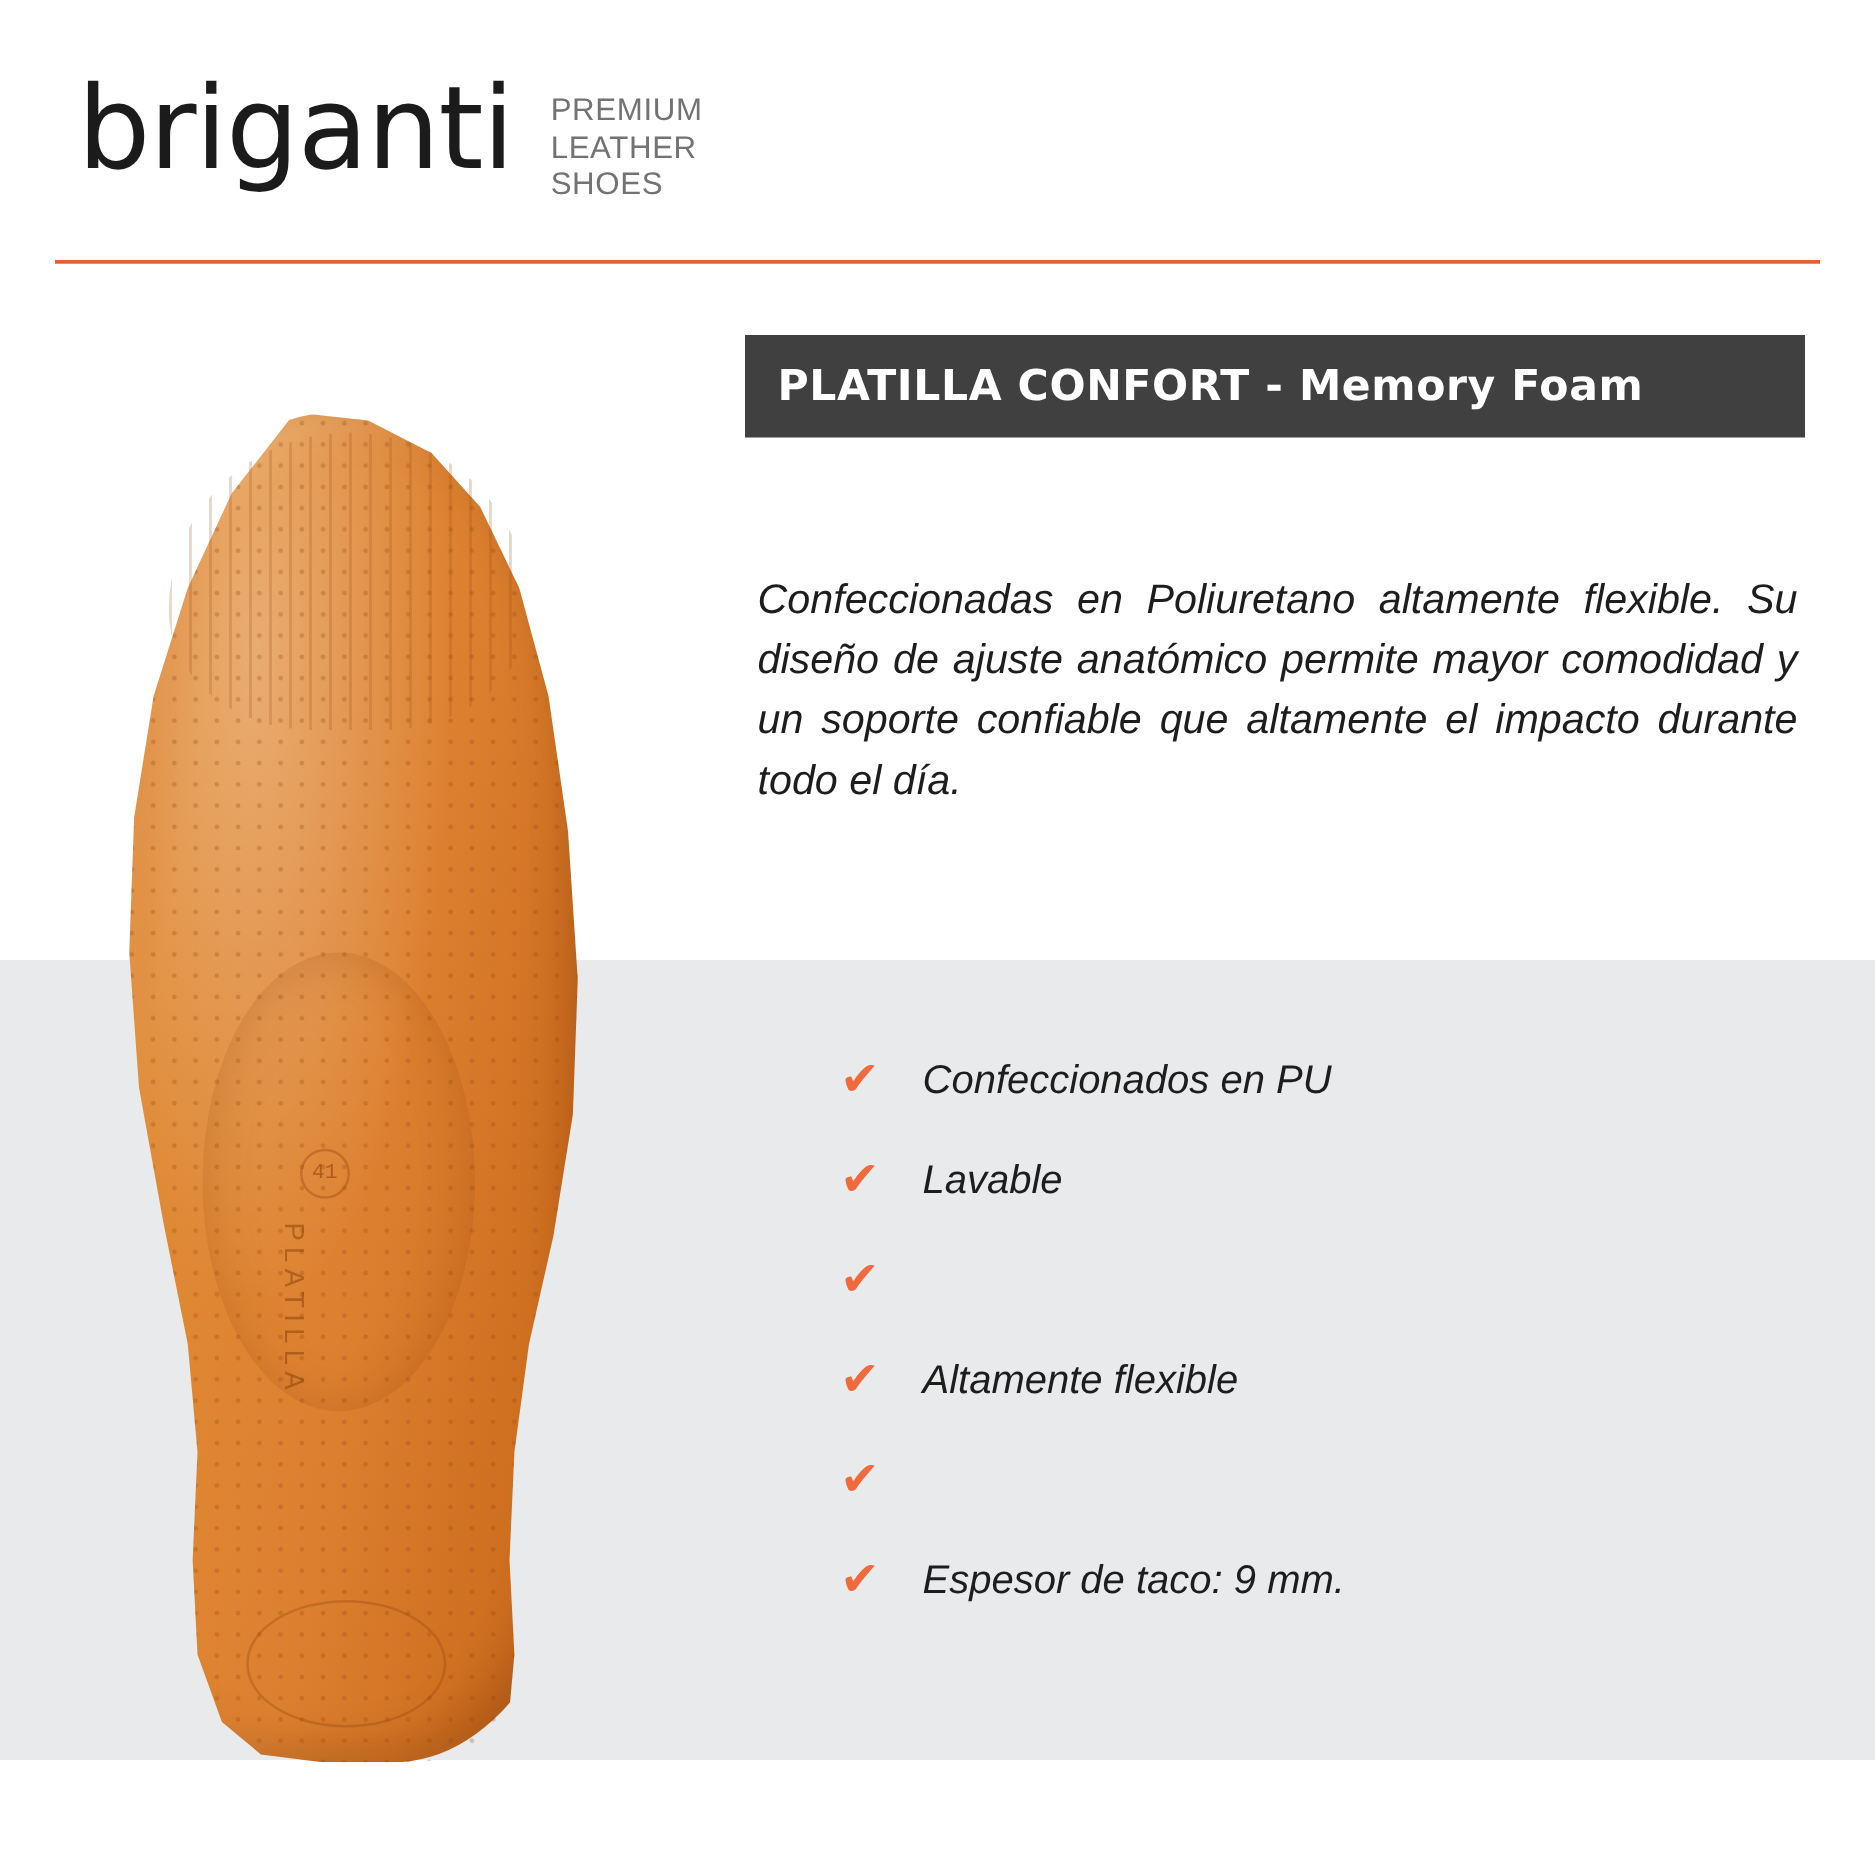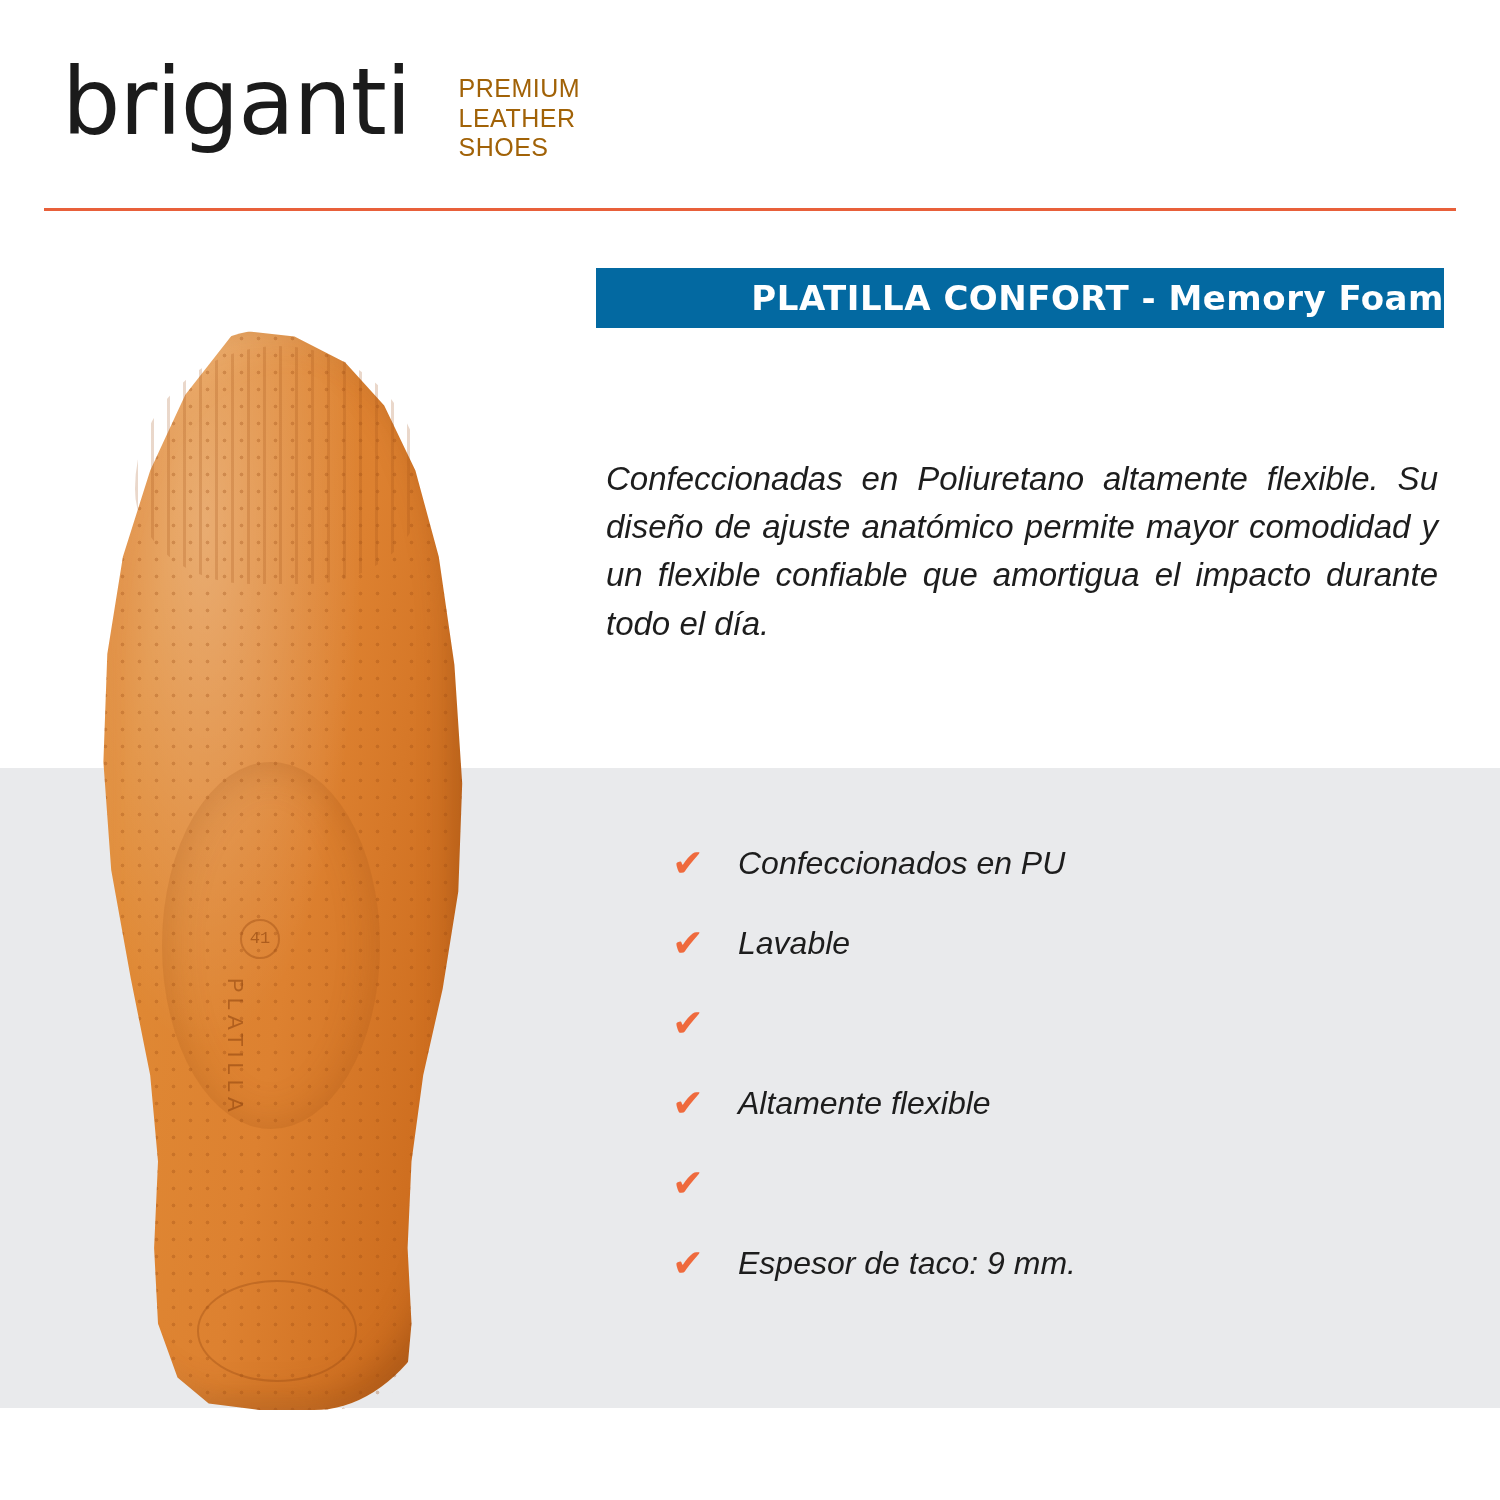--- a/index.html
+++ b/index.html
@@ -42,26 +42,26 @@
   }
   .brand-name {
     font-size: 92px;
     line-height: 0.98;
     letter-spacing: -1px;
     color: #1b1b1b;
     font-weight: 400;
     font-family: "DejaVu Sans", sans-serif;
   }
   .brand-sub {
-    margin-left: 48px;
+    margin-left: 30px;
     margin-top: 16px;
     font-size: 25px;
     line-height: 1.18;
     letter-spacing: 0.5px;
-    color: #a16207;
+    color: #737373;
     font-family: "Liberation Sans", sans-serif;
   }
   .header-rule {
     position: absolute;
     left: 44px;
     top: 208px;
     width: 1412px;
     height: 3px;
     background: #e8603a;
   }
@@ -171,25 +171,24 @@
     font-family: Liberation Mono, monospace;
     text-align: right;
   }
 
   
   .title-banner {
     position: absolute;
     left: 596px;
     top: 268px;
     width: 848px;
-    height: 60px;
-    background: #0369a1;
+    height: 82px;
+    background: #404040;
     display: flex;
     align-items: center;
-    justify-content: flex-end;
   }
   .title-banner span {
     color: #ffffff;
     font-size: 34px;
     font-weight: bold;
     letter-spacing: 0.5px;
     margin-left: 26px;
     font-family: "DejaVu Sans", sans-serif;
   }
 
@@ -261,21 +260,21 @@
     <div class="insole-heel-ring"></div>
     <div class="insole-size">41</div>
     <div class="insole-text">PLATILLA</div>
   </div>
 </div>
 
 <div class="title-banner">
   <span>PLATILLA CONFORT - Memory Foam</span>
 </div>
 
-<div class="description">Confeccionadas en Poliuretano altamente flexible. Su diseño de ajuste anatómico permite mayor comodidad y un flexible confiable que amortigua el impacto durante todo el día.</div>
+<div class="description">Confeccionadas en Poliuretano altamente flexible. Su diseño de ajuste anatómico permite mayor comodidad y un soporte confiable que altamente el impacto durante todo el día.</div>
 
 <div class="features">
   <div class="feature">
     <div class="check">✔</div>
     <div class="feature-label">Confeccionados en PU</div>
   </div>
   <div class="feature">
     <div class="check">✔</div>
     <div class="feature-label">Lavable</div>
   </div>

